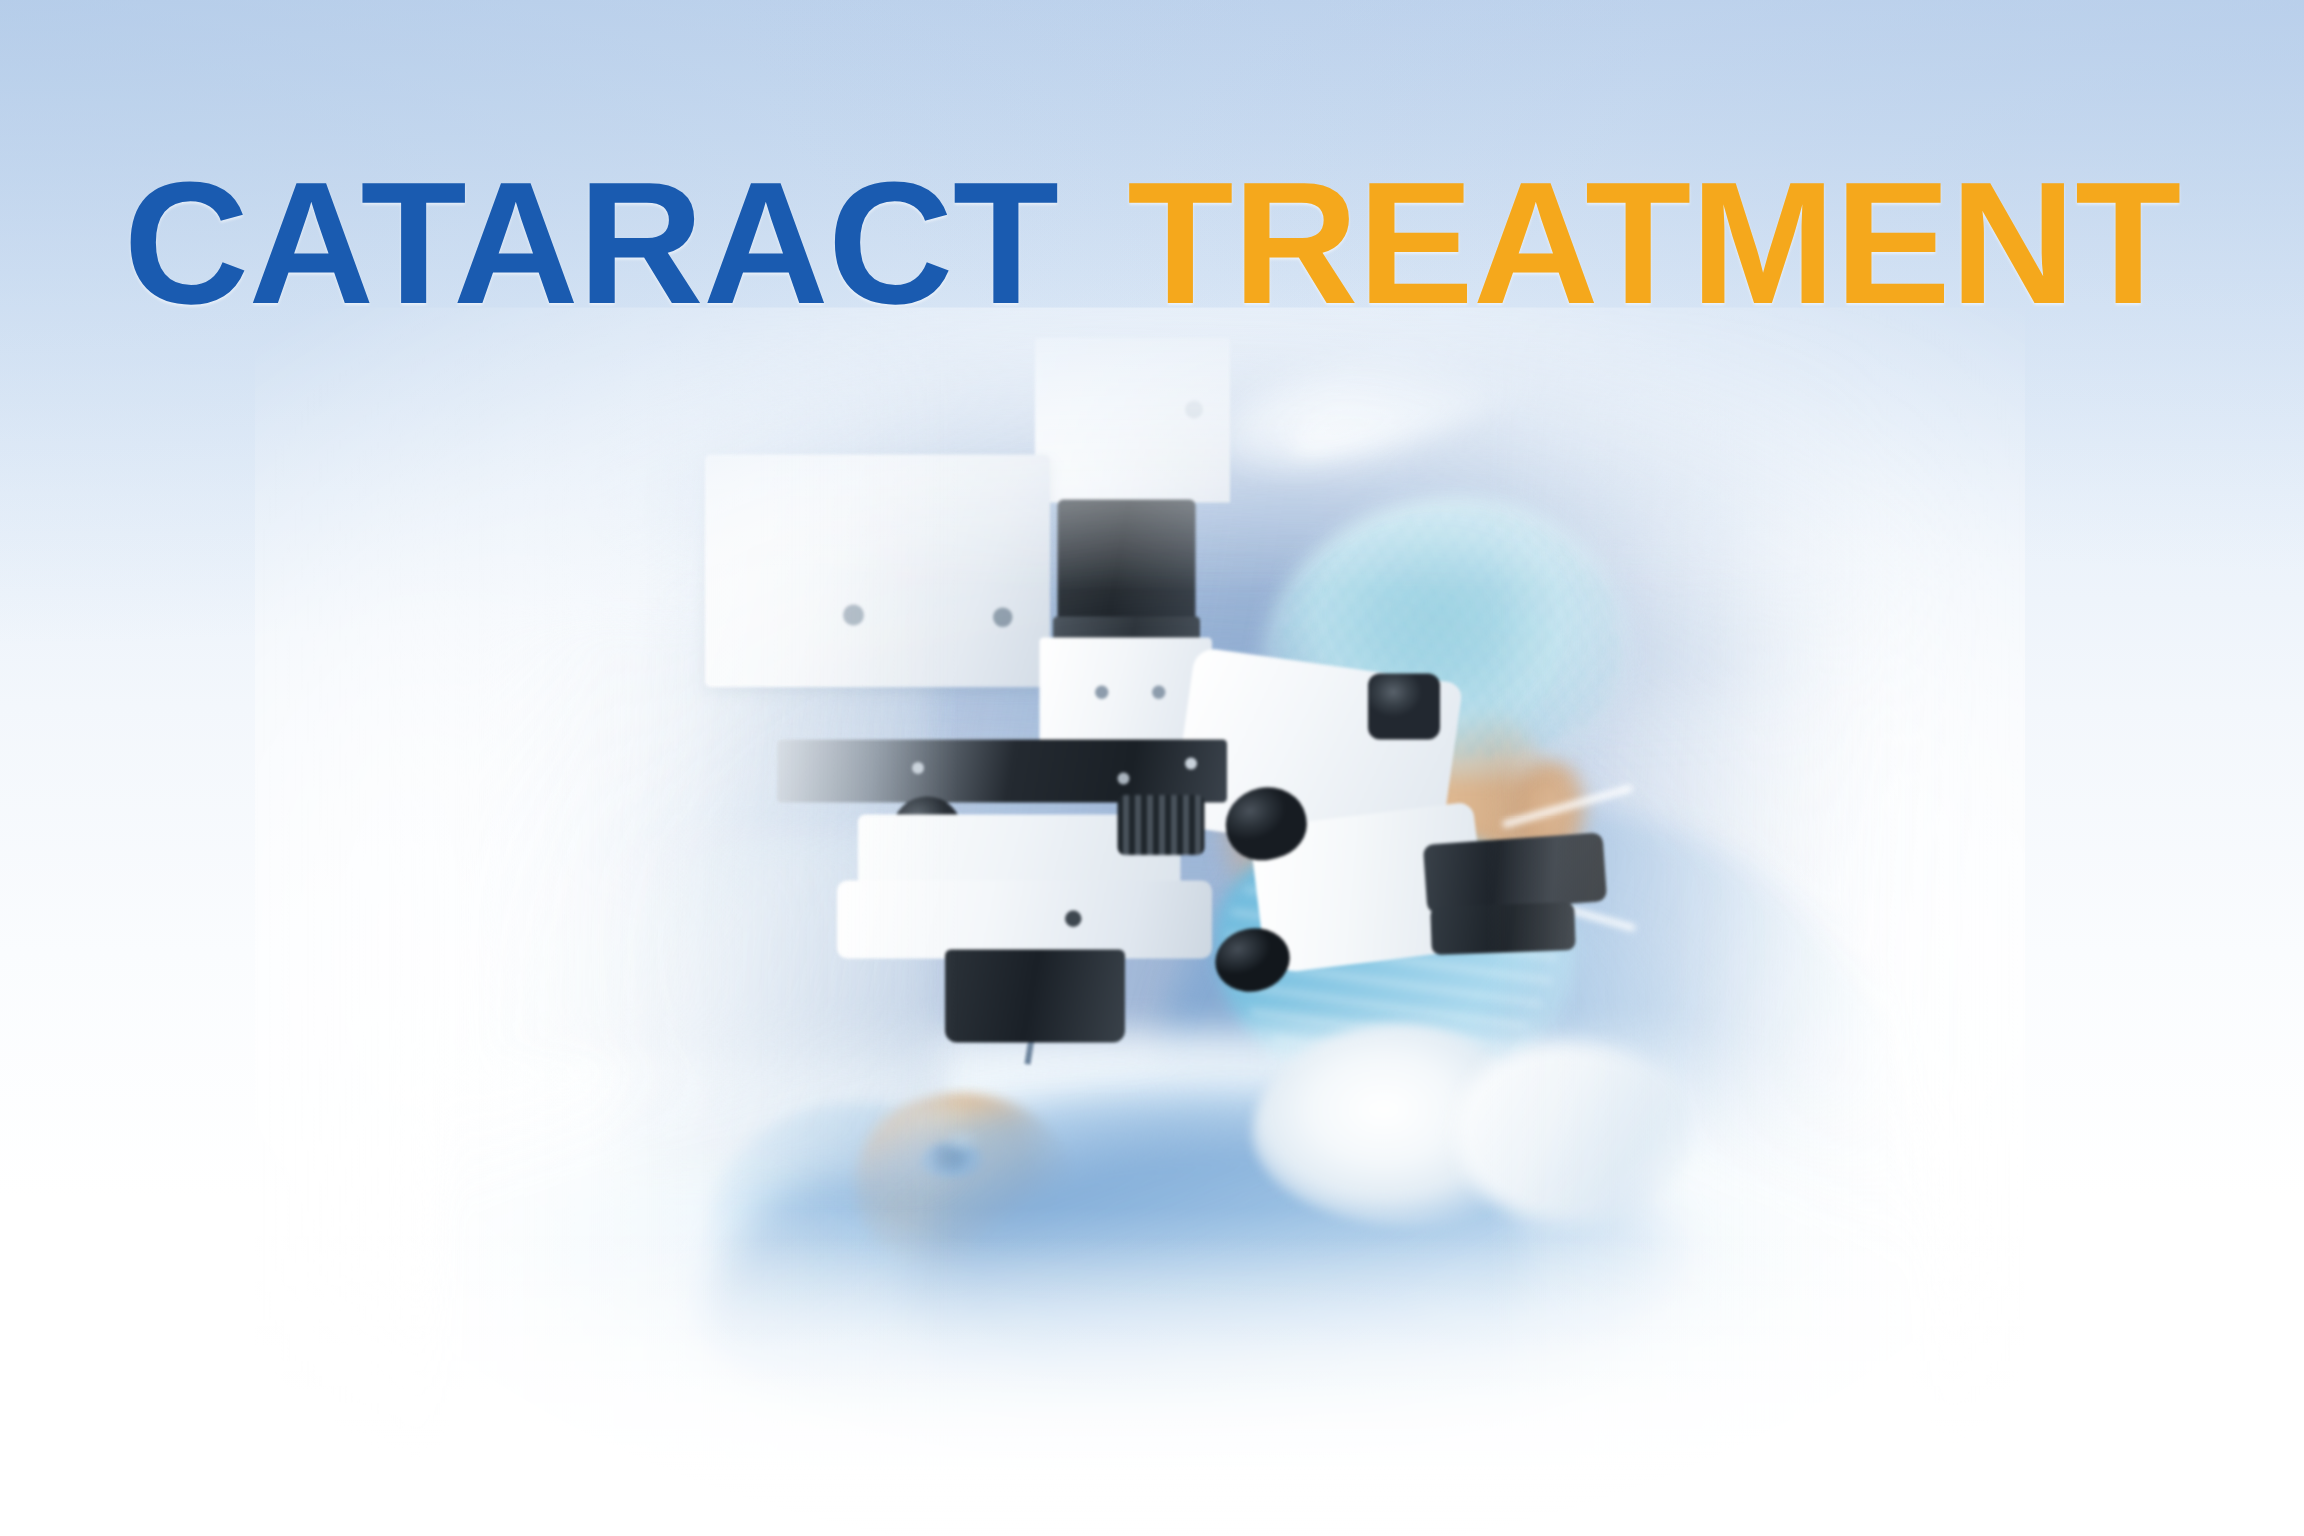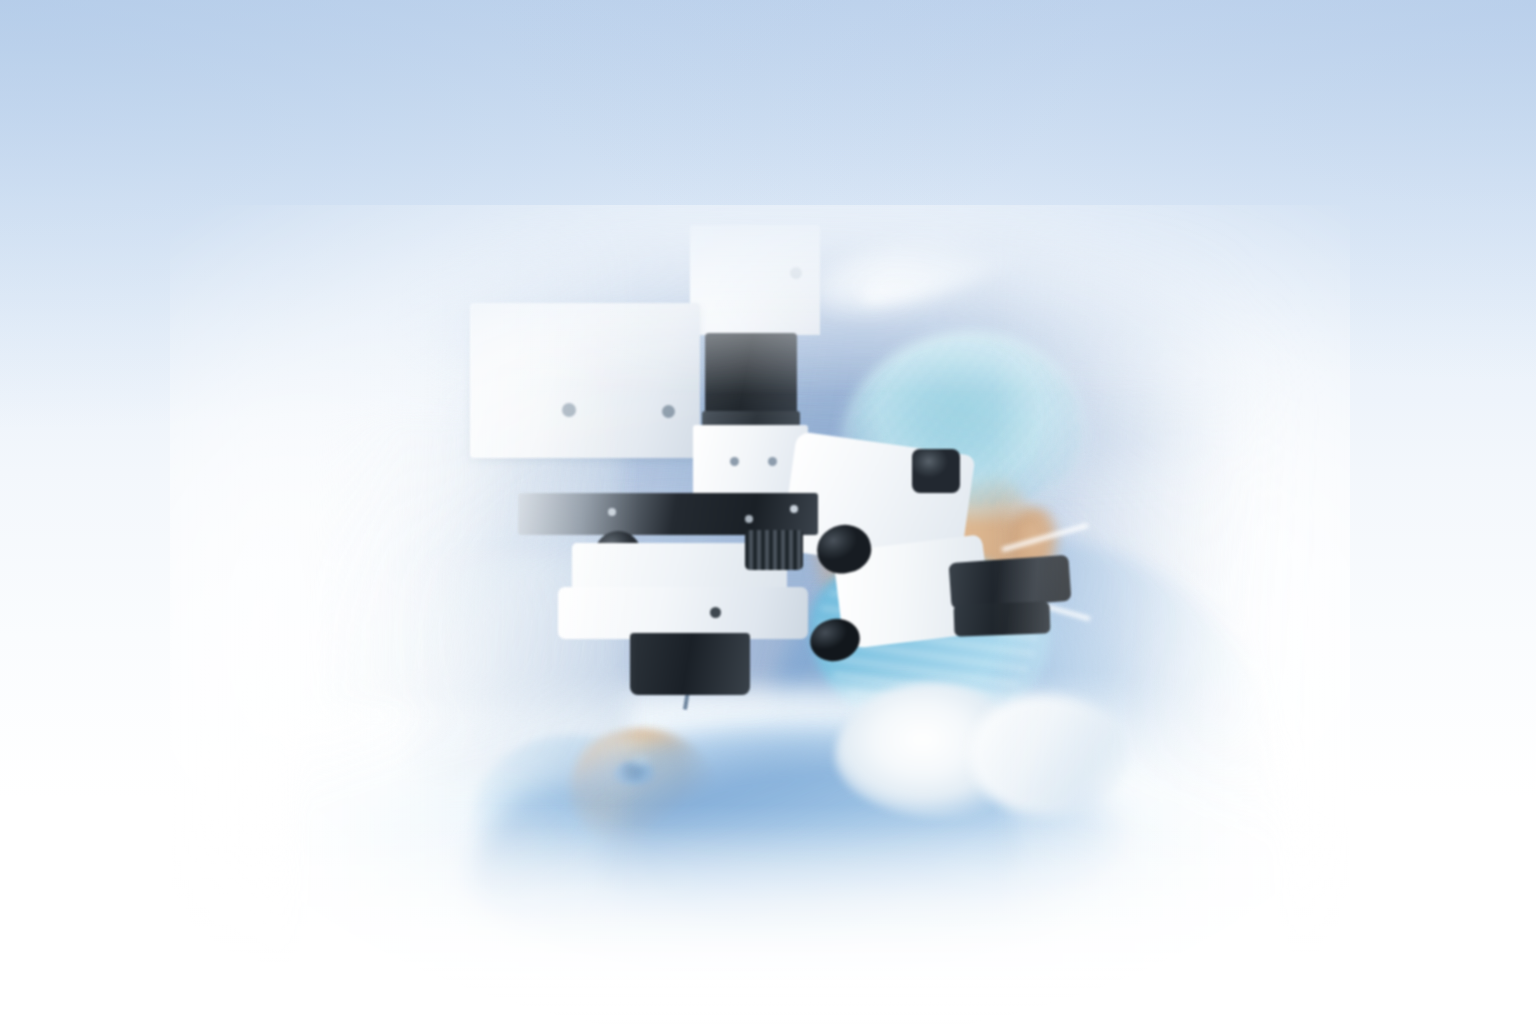--- a/index.html
+++ b/index.html
@@ -582,14 +582,19 @@
       <div class="scope-part eyepiece-cap"></div>
       <div class="scope-part eyepiece-cap2"></div>
     </div>
 
     <div class="photo-feather-top"></div>
     <div class="photo-feather-left"></div>
     <div class="photo-feather-right"></div>
     <div class="photo-feather-bottom"></div>
   </div>
 
+  <div class="title-block">
+    <div class="title-line">
+      <span class="w-primary">CATARACT</span><span class="w-gap"></span><span class="w-accent">TREATMENT</span>
+    </div>
+  </div>
 
 </div>
 
 </body></html>

